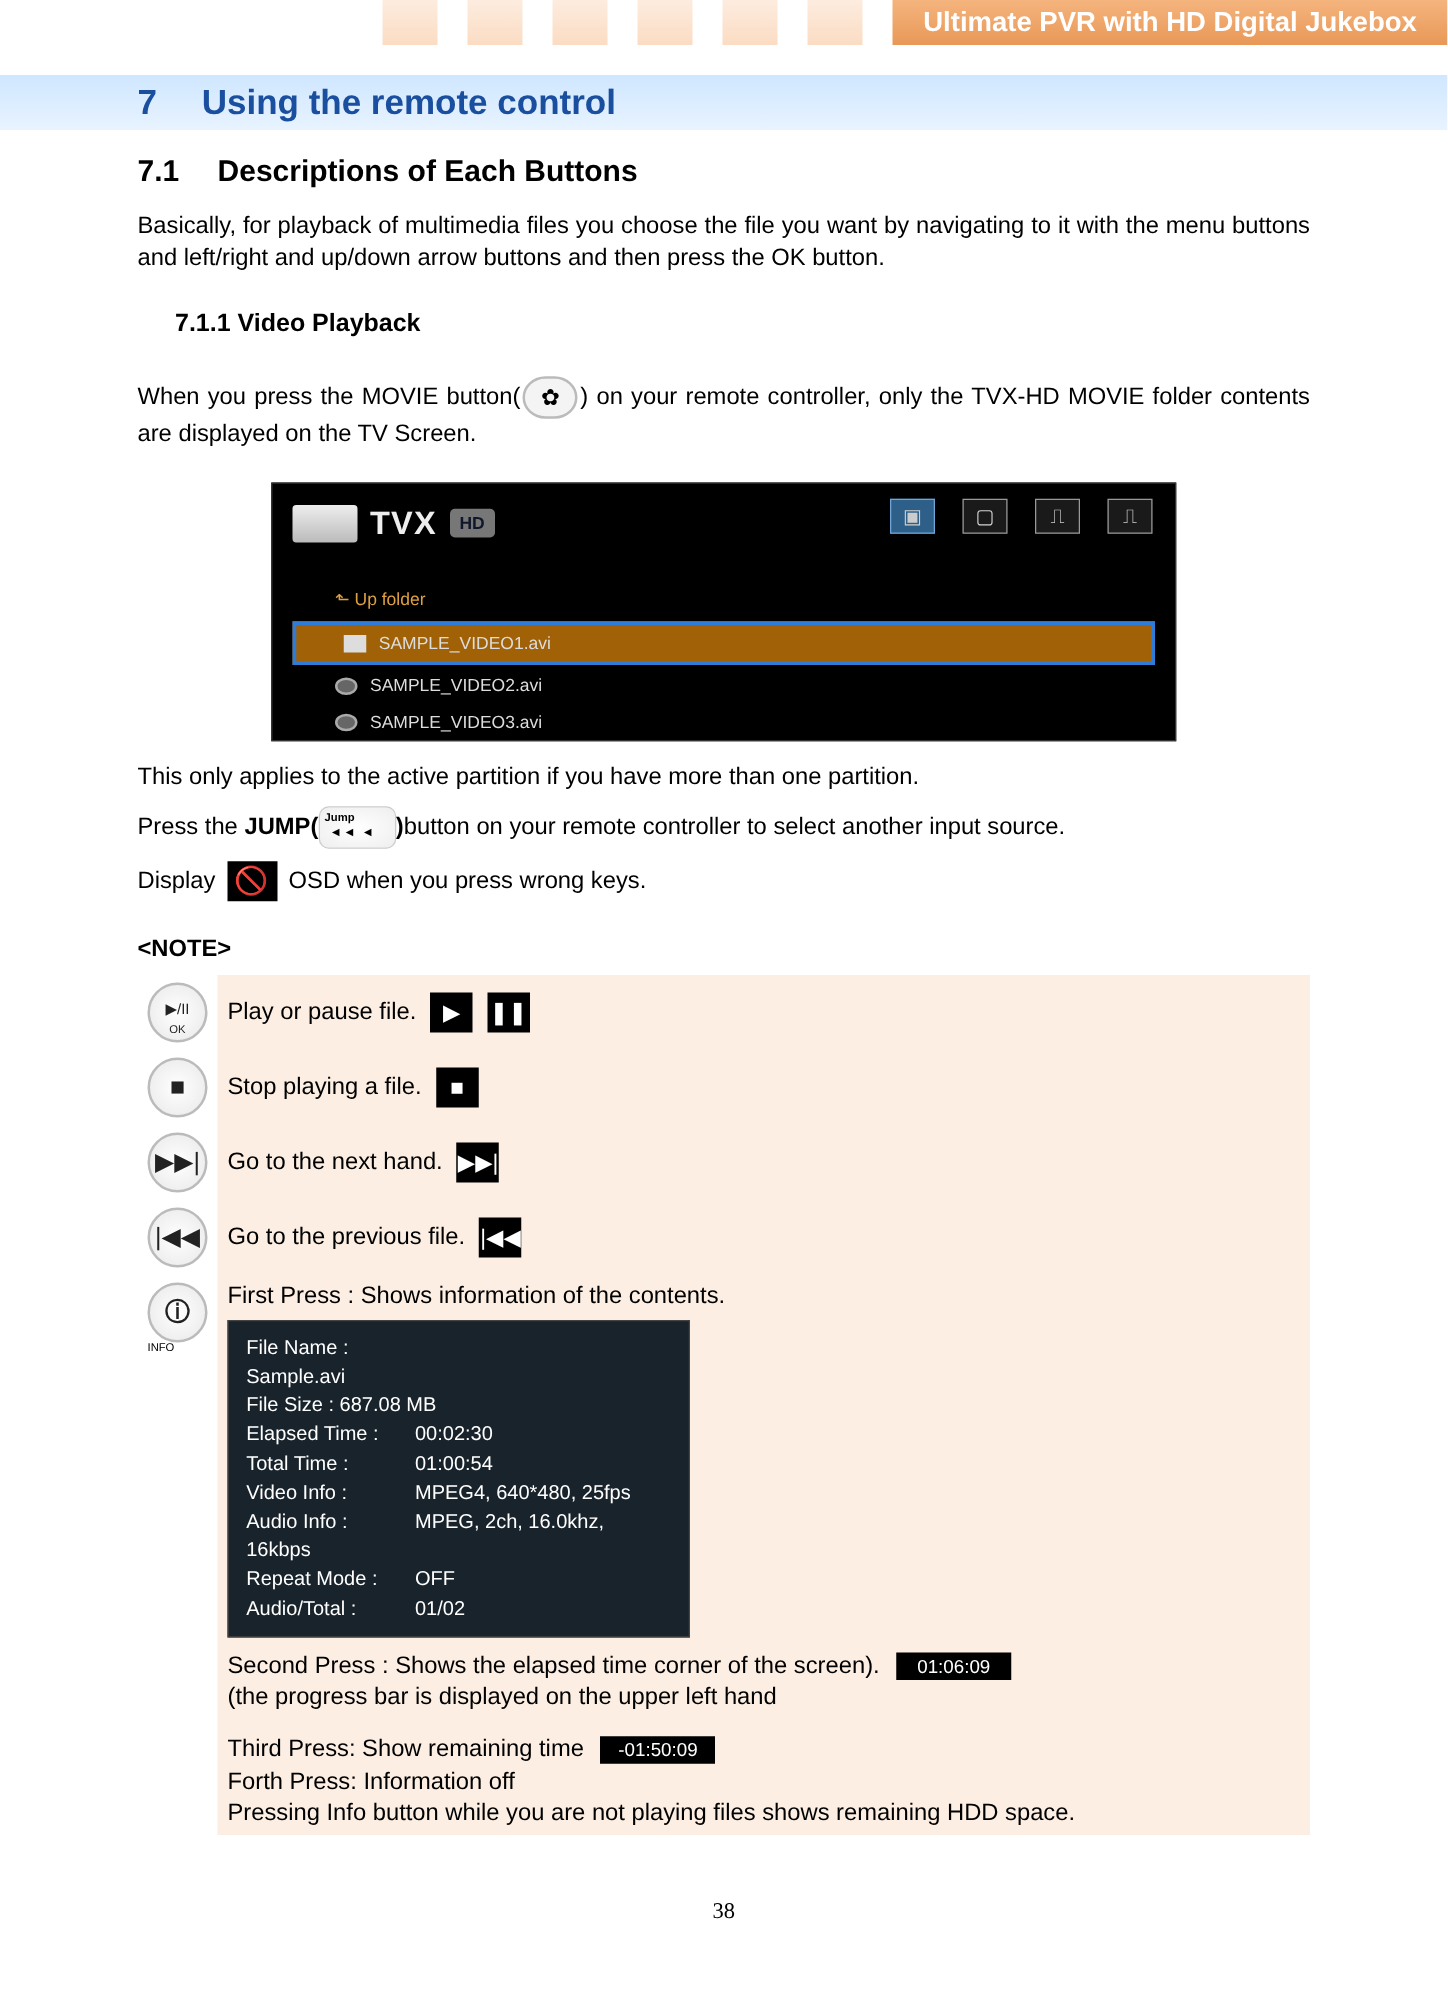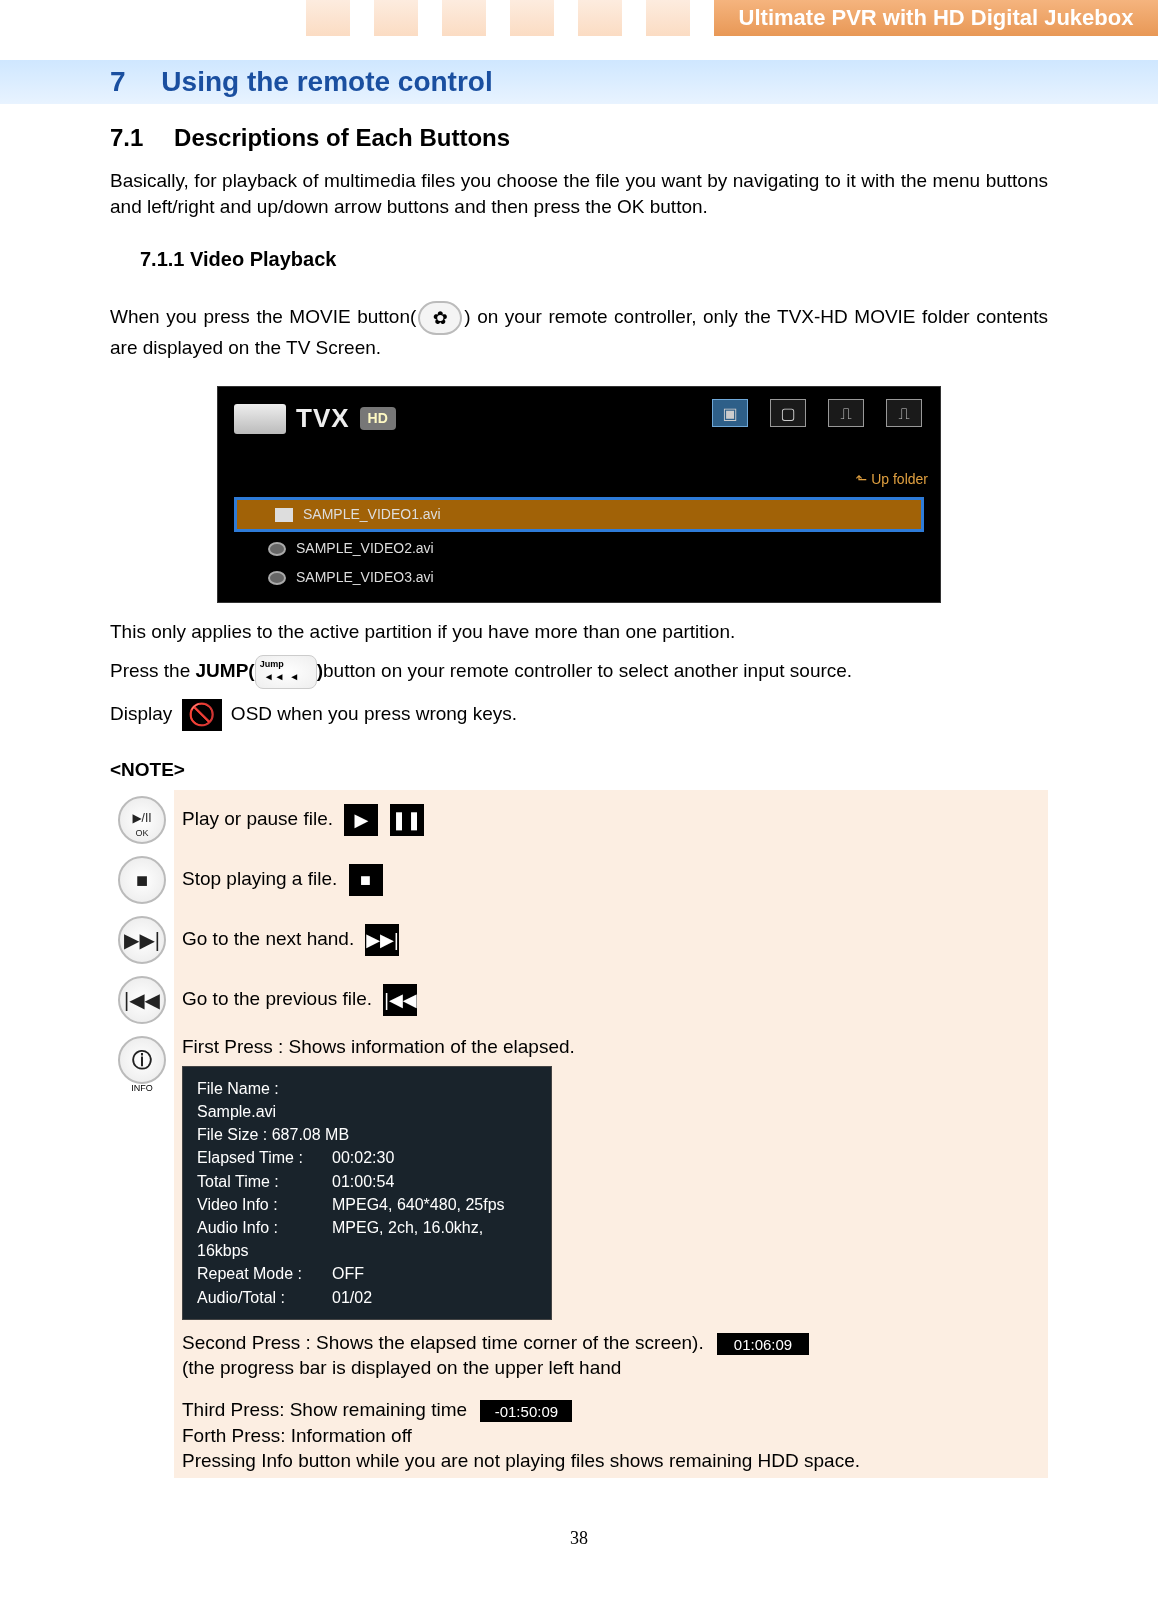--- a/index.html
+++ b/index.html
@@ -73,43 +73,42 @@
     border-radius: 50%/60%;
     background: #f4f4f4;
     font-size: 18px;
     margin: 0 2px;
   }
   .screen1 {
     background: #000;
     border: 1px solid #333;
     width: 724px;
     margin: 6px auto 16px auto;
-    padding: 10px 12px 10px 12px;
+    padding: 10px 12px 0 12px;
     color: #fff;
     font-size: 14px;
     position: relative;
-    text-align: right;
   }
   .screen1 .hdr {
     display: flex;
     align-items: center;
     gap: 10px;
     padding: 4px 0 10px 4px;
   }
   .screen1 .logo-box {
     width: 52px; height: 30px;
     background: linear-gradient(#eee,#bbb);
     border-radius: 3px;
   }
   .screen1 .logo-text {
     font-size: 26px; font-weight: bold; letter-spacing: 1px;
     color: #eee;
   }
   .screen1 .logo-hd {
-    background:#777; color:#fef9c3; font-size:14px; font-weight:bold;
+    background:#777; color:#0f172a; font-size:14px; font-weight:bold;
     border-radius:4px; padding:2px 8px;
   }
   .screen1 .icons-right {
     position: absolute; right: 18px; top: 12px;
     display: flex; gap: 22px; align-items: center;
   }
   .screen1 .icons-right .ic {
     width: 36px; height: 28px; border:1px solid #999;
     display:flex; align-items:center; justify-content:center;
     background:#1a1a1a; color:#ccc; font-size:16px;
@@ -181,21 +180,21 @@
     border:1px solid #ccc; border-radius:8px;
     vertical-align:middle; position:relative; font-size:10px;
   }
   .jump-icon::before{
     content:"Jump"; position:absolute; left:4px; top:2px; font-size:9px;
   }
   .jump-icon::after{
     content:"◄◄  ◄"; position:absolute; left:8px; top:14px; font-size:10px; letter-spacing:1px;
   }
   .page-num { text-align:center; font-size:18px; padding: 20px 0 30px 0; font-family: "Times New Roman", serif;}
-  .info-label { font-size:9px; text-align:center; margin-top:-4px;}
+  .info-label { font-size:9px; text-align:left; margin-top:-4px;}
 </style>
 </head>
 <body>
 
 <div class="top-deco">
   <div class="tab"></div>
   <div class="tab"></div>
   <div class="tab"></div>
   <div class="tab"></div>
   <div class="tab"></div>
@@ -305,21 +304,21 @@
         <span>Go to the previous file.</span>
         <span class="osd-icon">|◀◀</span>
       </td>
     </tr>
     <tr>
       <td class="btncell" style="vertical-align:top">
         <div class="rc-btn" style="font-weight:bold">ⓘ</div>
         <div class="info-label">INFO</div>
       </td>
       <td class="desc">
-        <div>First Press : Shows information of the elapsed.</div>
+        <div>First Press : Shows information of the contents.</div>
 
         <div class="info-panel">
           <div><span>File Name :</span></div>
           <div><span>Sample.avi</span></div>
           <div><span>File Size : 687.08 MB</span></div>
           <div><span class="l">Elapsed Time :</span><span>00:02:30</span></div>
           <div><span class="l">Total Time :</span><span>01:00:54</span></div>
           <div><span class="l">Video Info :</span><span>MPEG4, 640*480, 25fps</span></div>
           <div><span class="l">Audio Info :</span><span>MPEG, 2ch, 16.0khz, 16kbps</span></div>
           <div><span class="l">Repeat Mode :</span><span>OFF</span></div>

